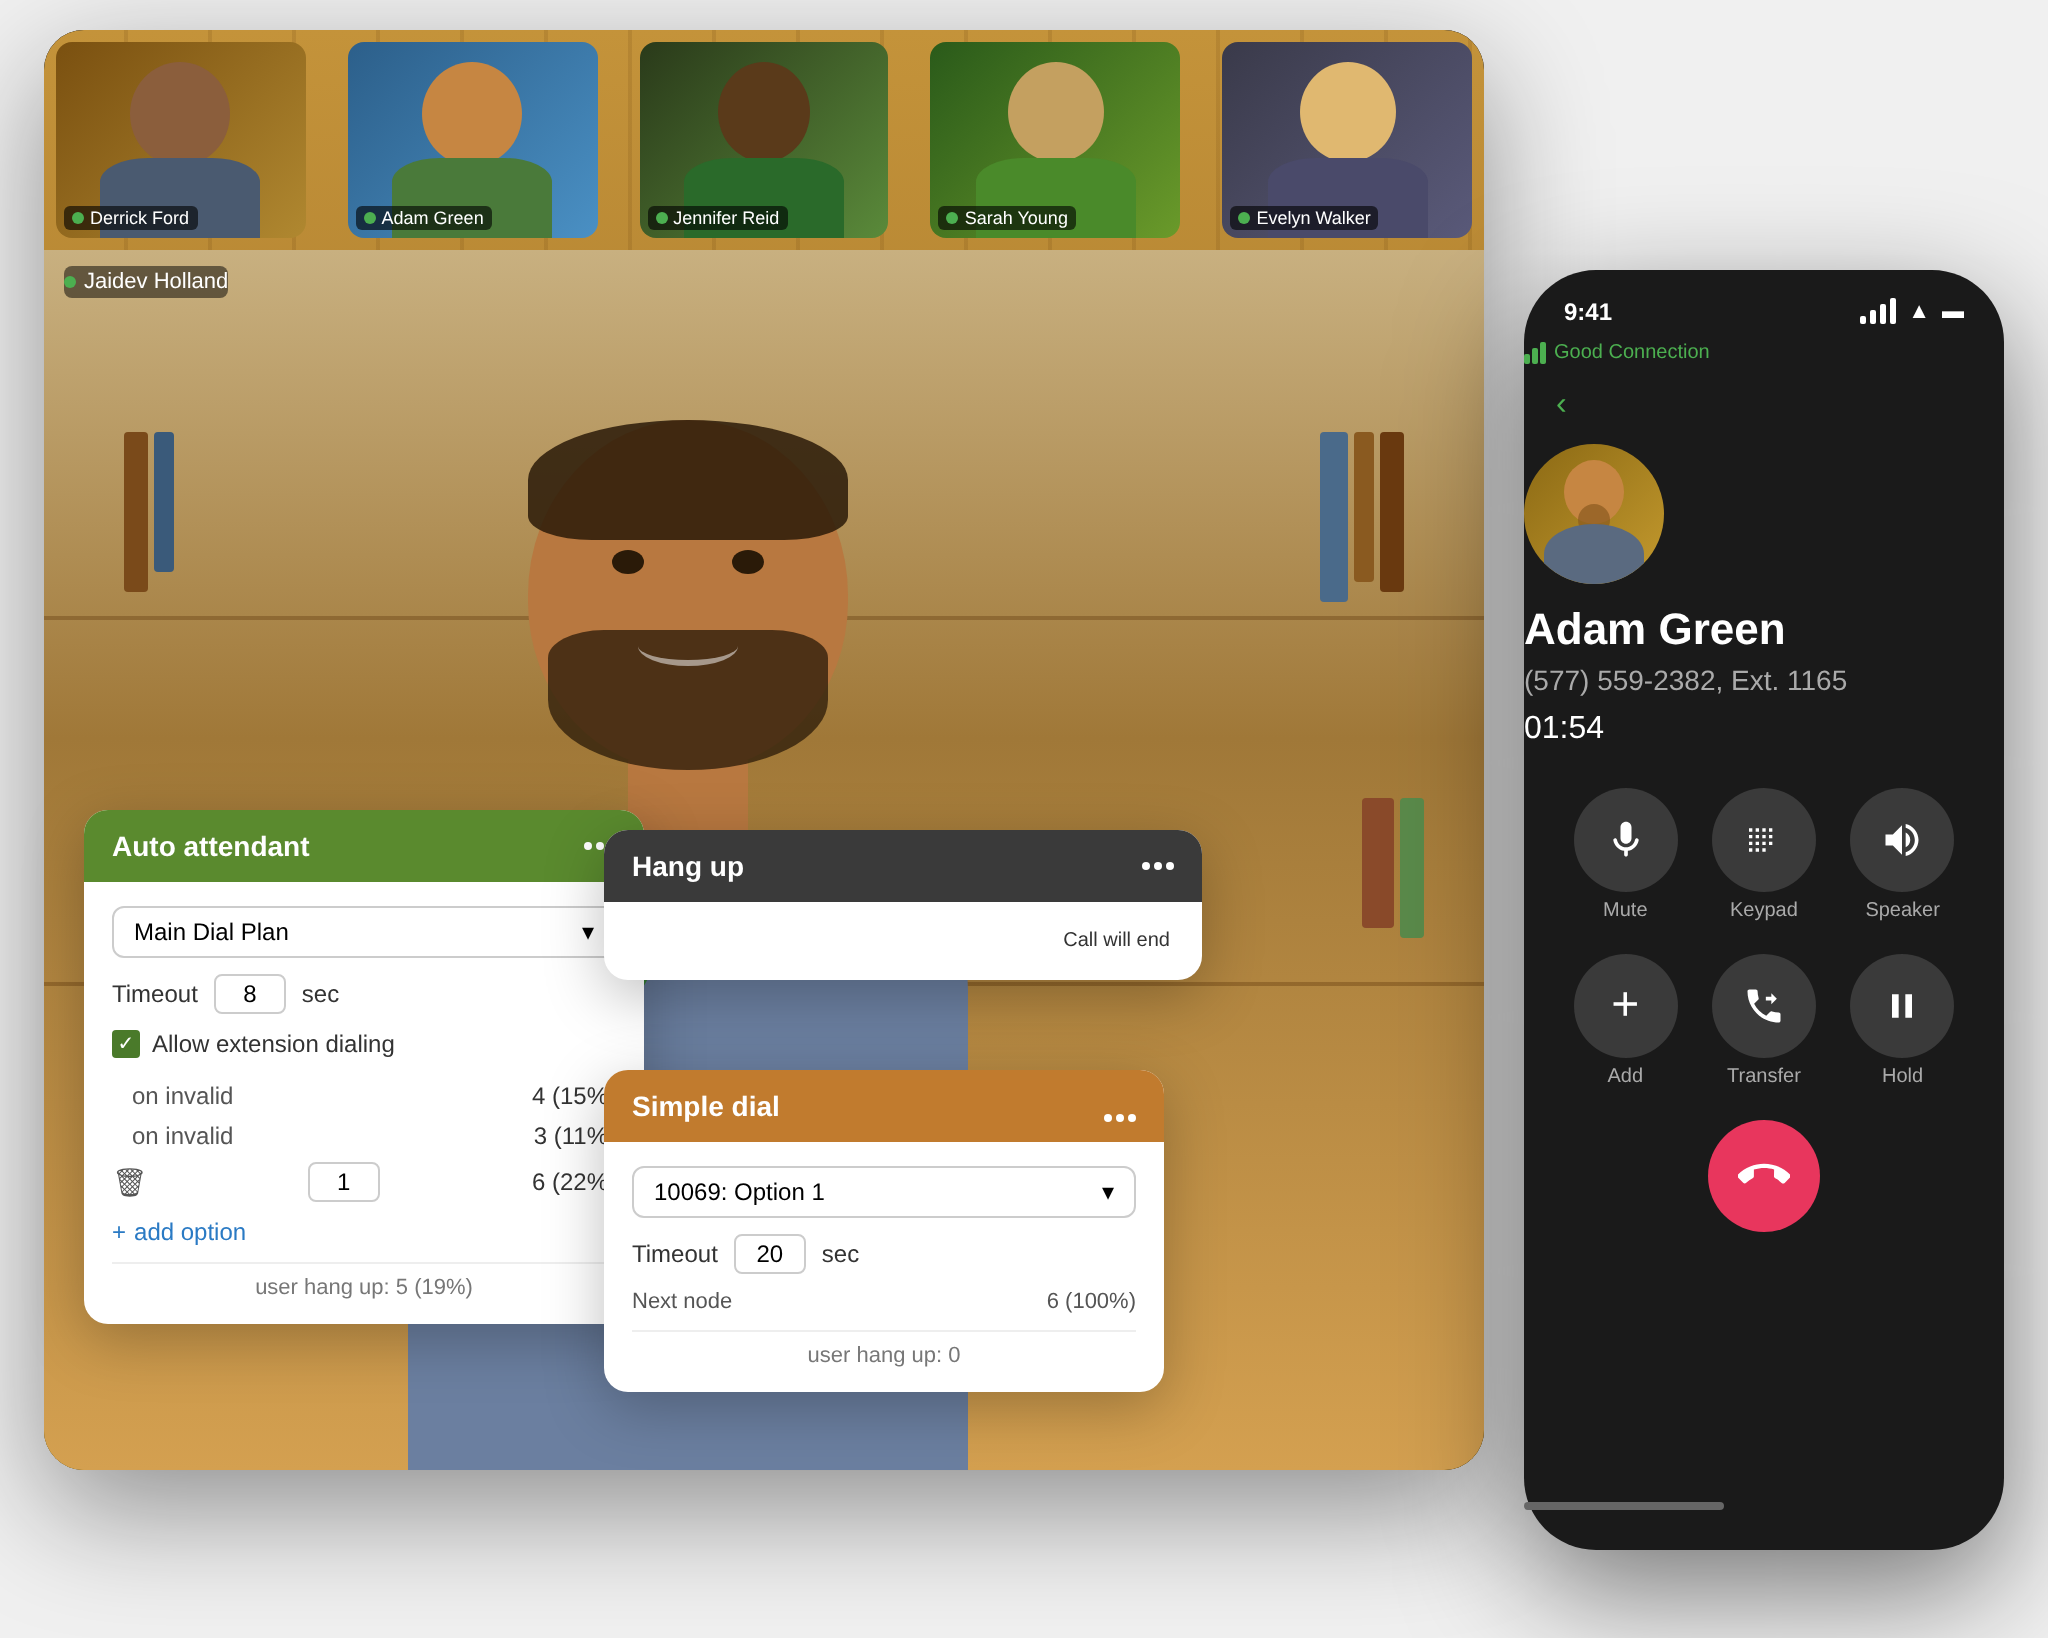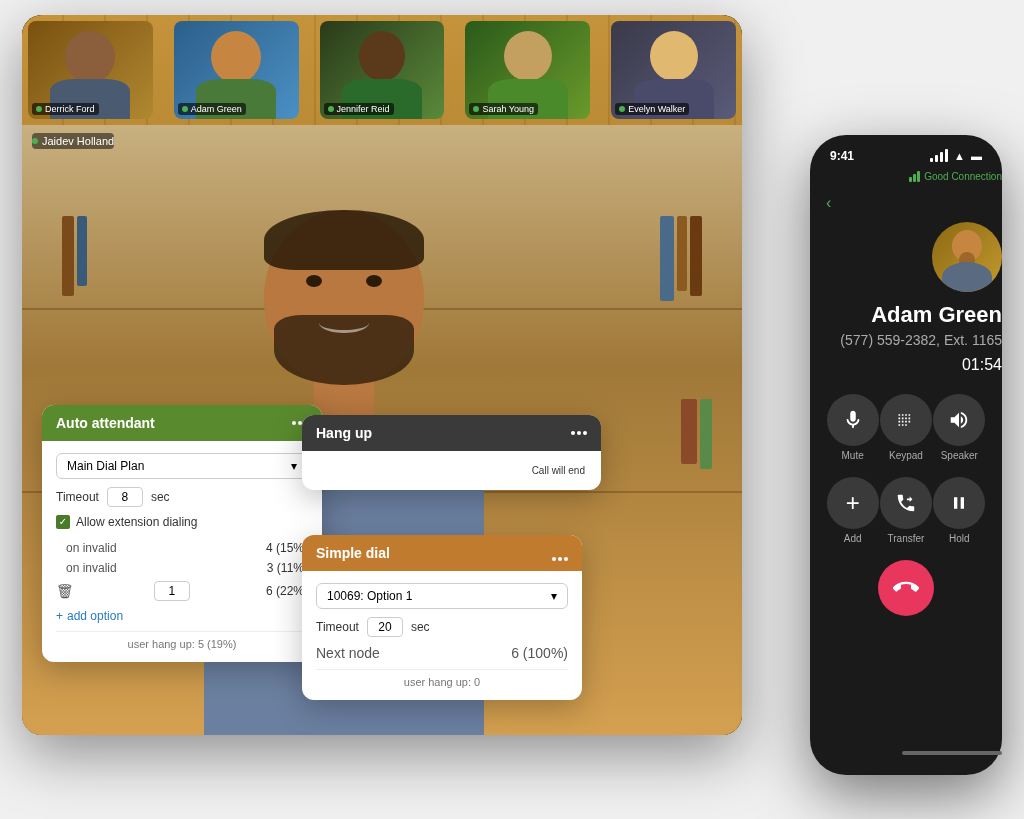--- a/index.html
+++ b/index.html
@@ -285,38 +285,38 @@
       align-items: flex-end;
       justify-content: space-between;
     }
     .simple-body {
       padding: 12px 14px;
     }
     .simple-row {
       display: flex;
       align-items: center;
       justify-content: space-between;
-      font-size: 14px;
+      font-size: 11px;
       color: #555;
       margin-bottom: 8px;
     }
 
     
     .phone {
       position: absolute;
       top: 120px;
       right: 0;
-      width: 192px;
+      width: 240px;
       height: 640px;
       background: #1a1a1a;
       border-radius: 36px;
       box-shadow: 0 20px 60px rgba(0,0,0,0.5);
       display: flex;
       flex-direction: column;
-      align-items: flex-end;
+      align-items: flex-start;
       padding: 14px 0 20px;
       z-index: 25;
     }
     .phone-status-bar {
       display: flex;
       align-items: center;
       justify-content: space-between;
       width: 100%;
       padding: 0 20px;
       font-size: 12px;

